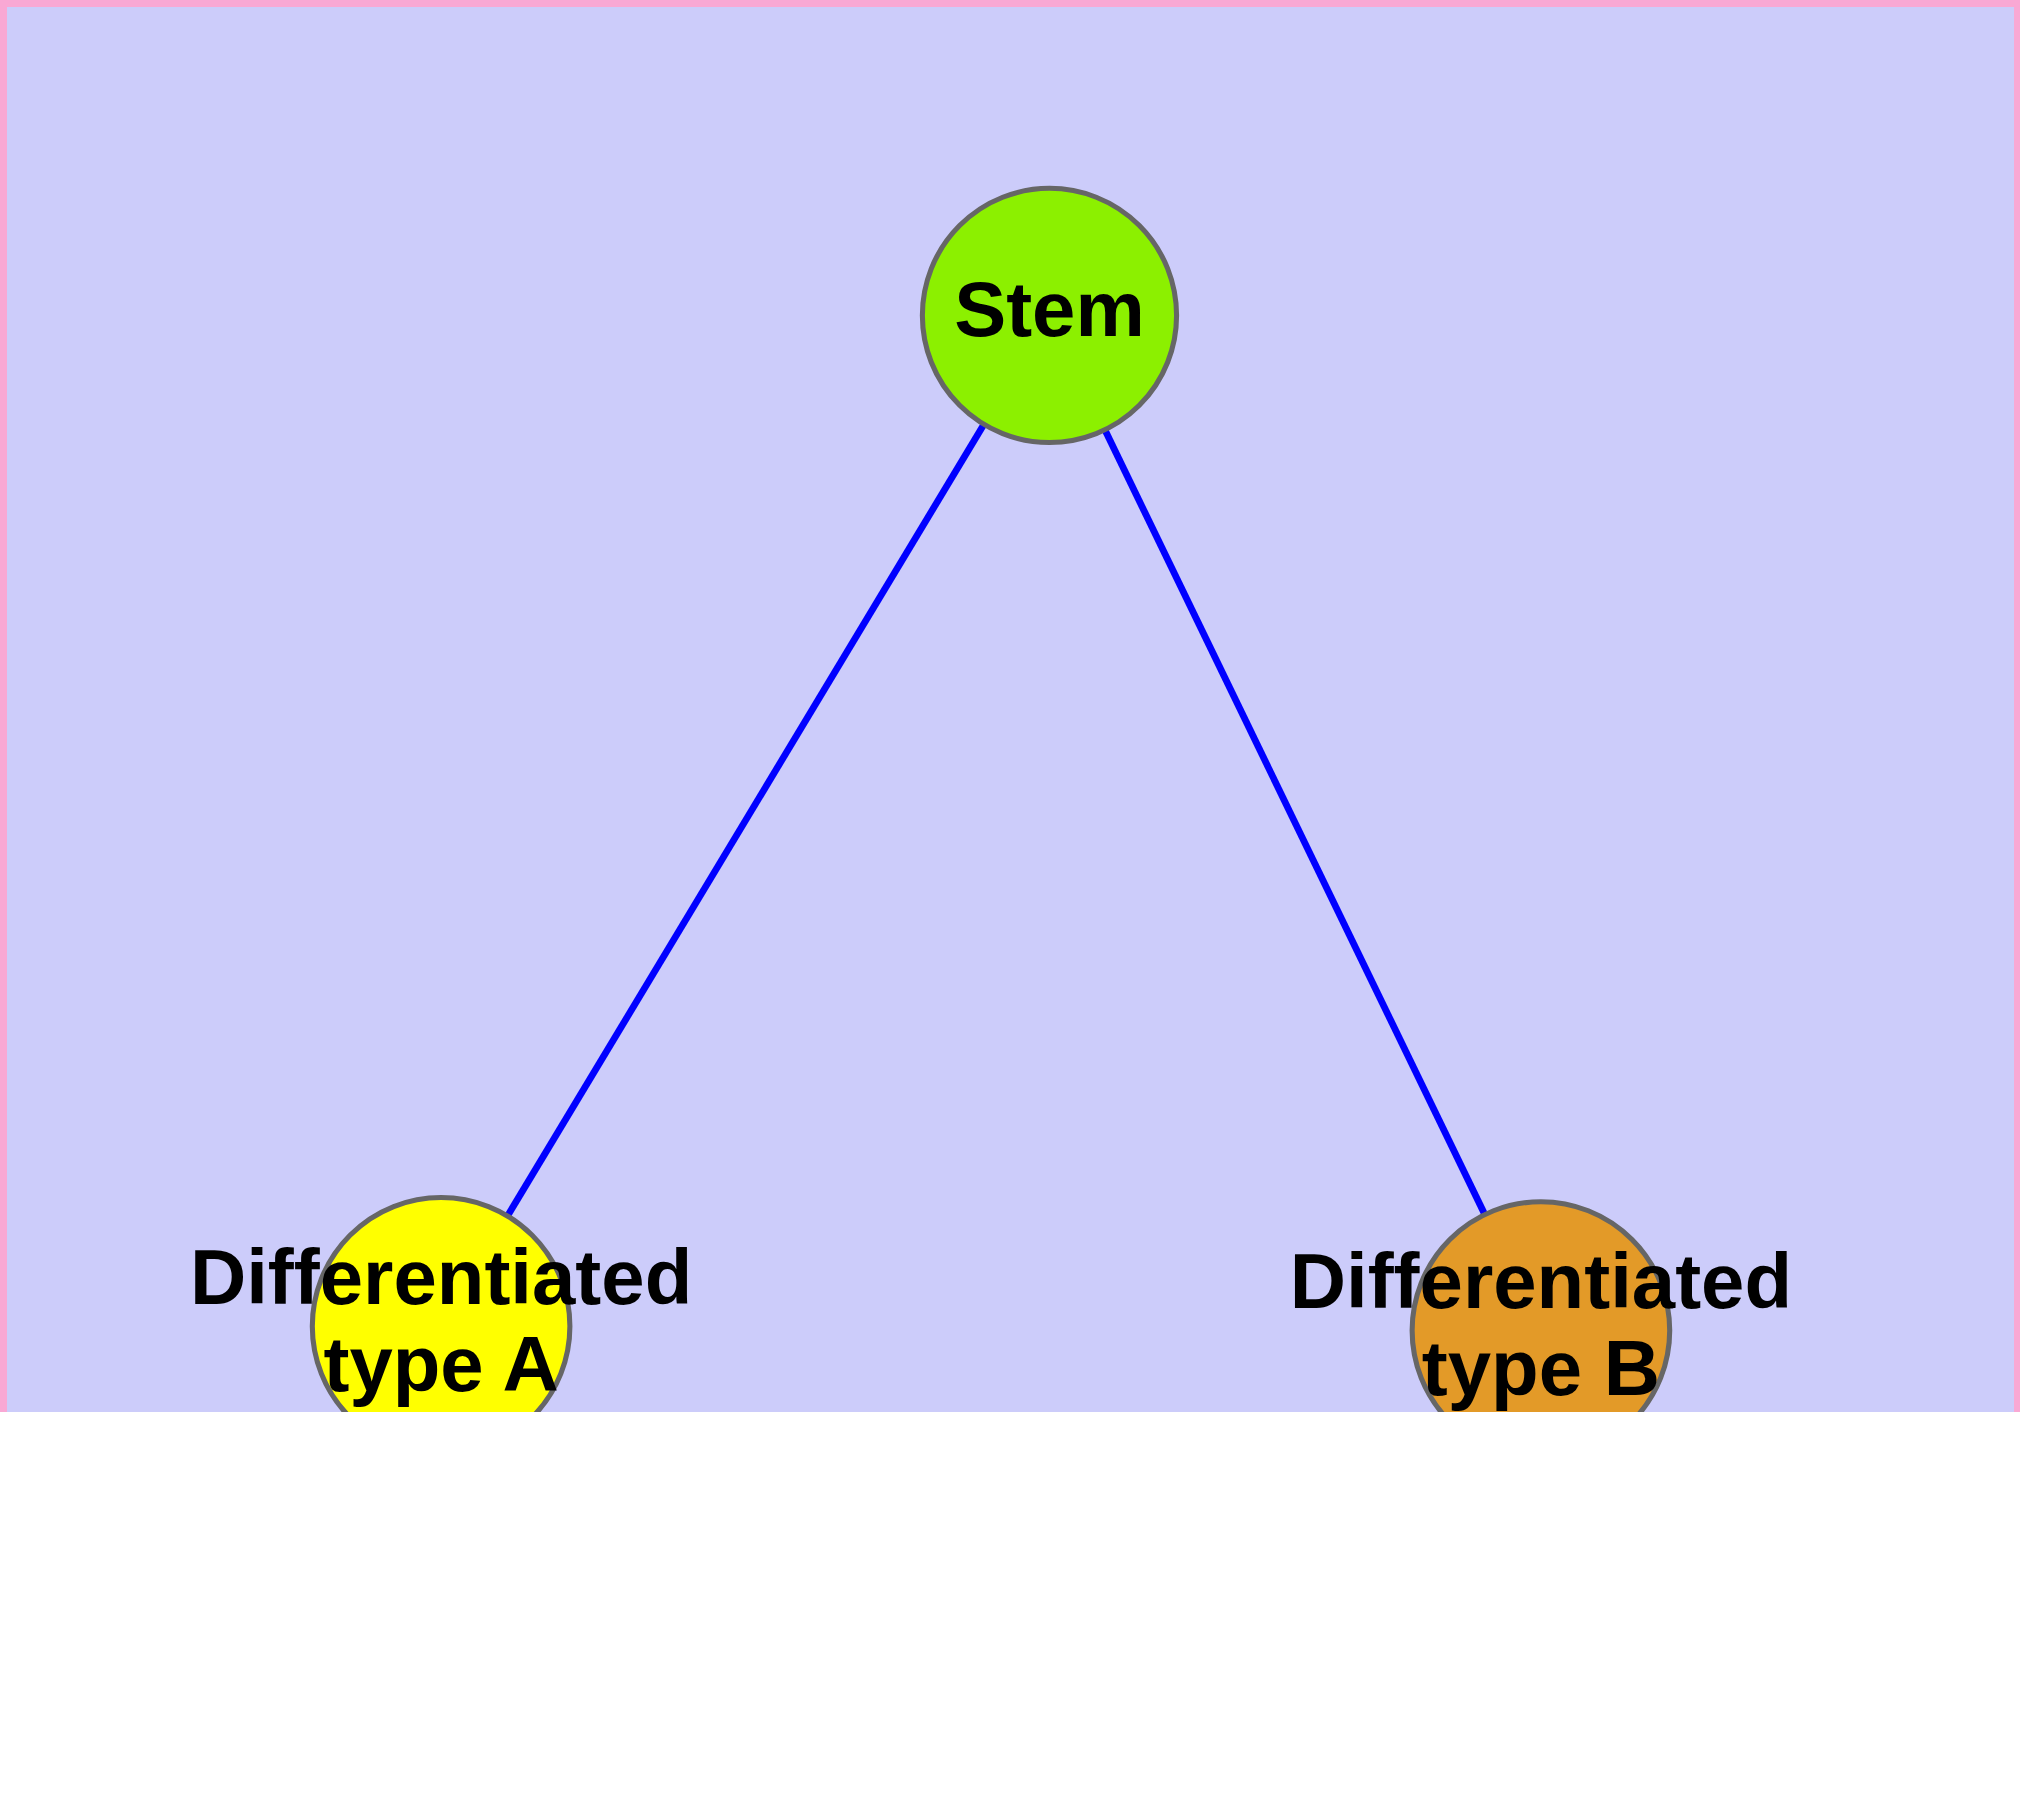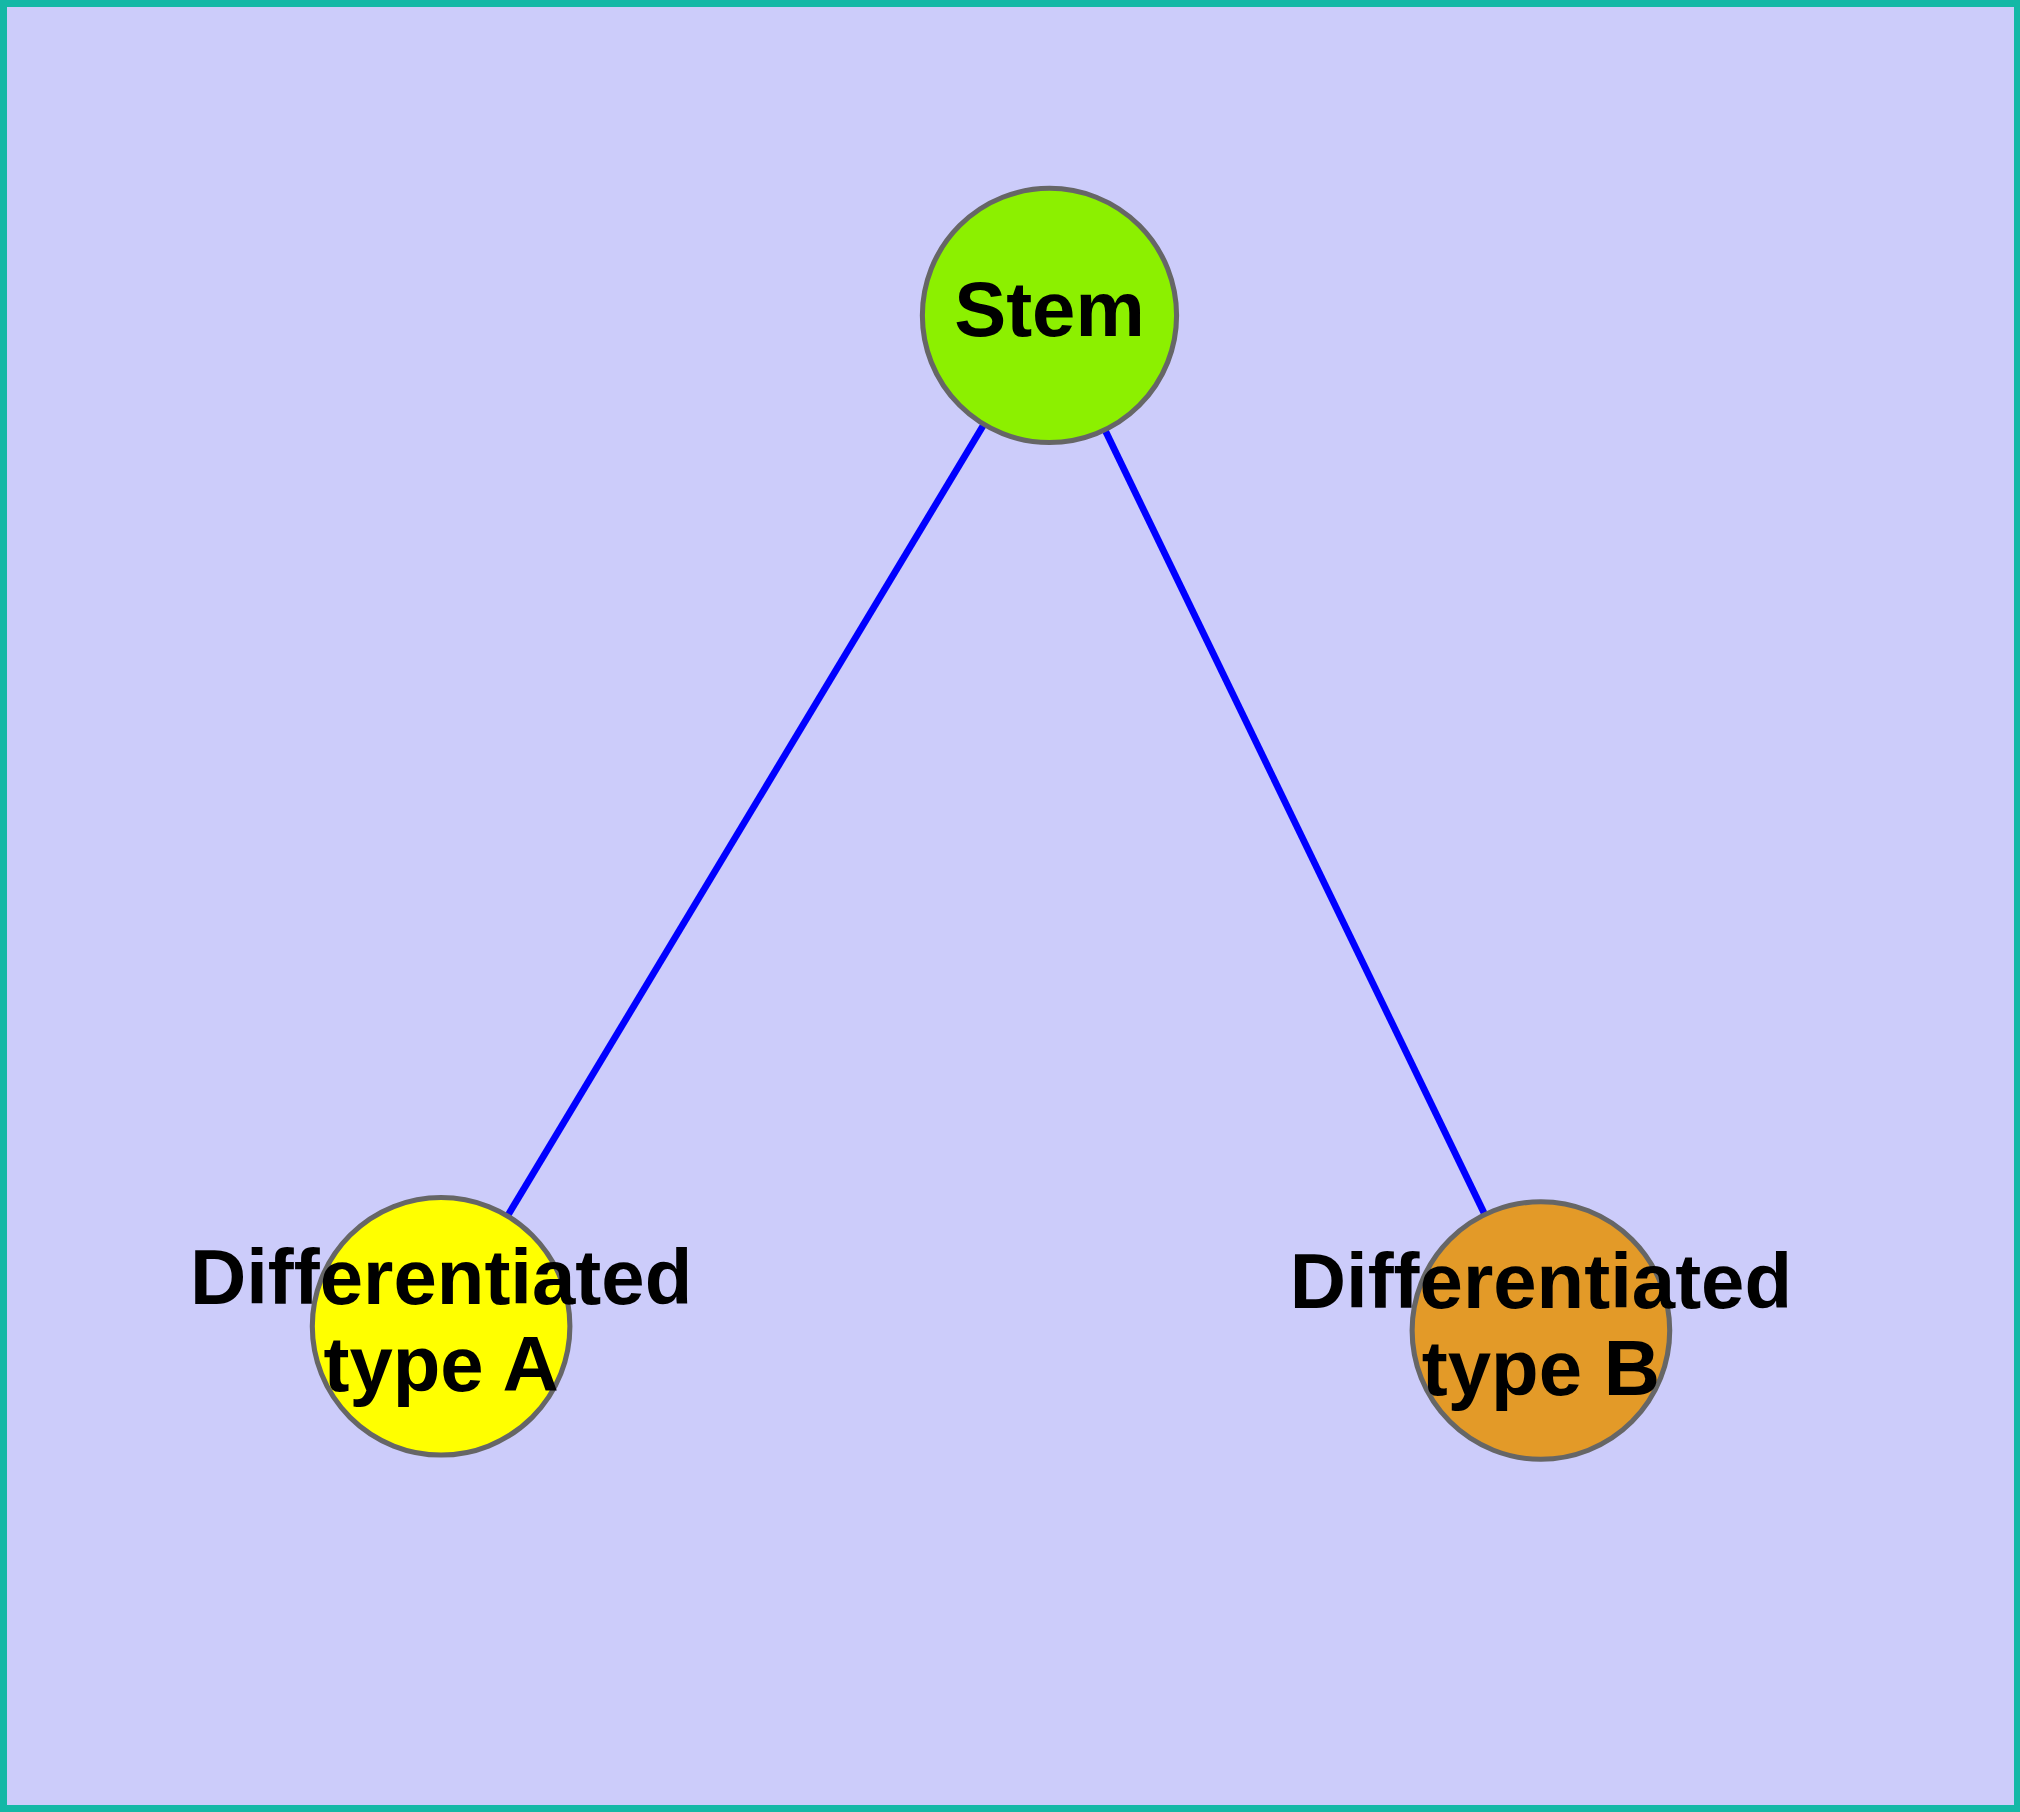--- a/index.html
+++ b/index.html
@@ -3,22 +3,22 @@
 <meta charset="utf-8">
 <style>
   html, body {
     margin: 0;
     padding: 0;
     background: #ffffff;
   }
   #canvas {
     position: relative;
     width: 2021px;
-    height: 1812px;
-    background: #14b8a6;
+    height: 1412px;
+    background: #f9a8d4;
     overflow: hidden;
     font-family: "Liberation Sans", "DejaVu Sans", sans-serif;
   }
   #plot-area {
     position: absolute;
     left: 6.8px;
     top: 6.8px;
     width: 2007px;
     height: 1798px;
     background: #ccccfa;

